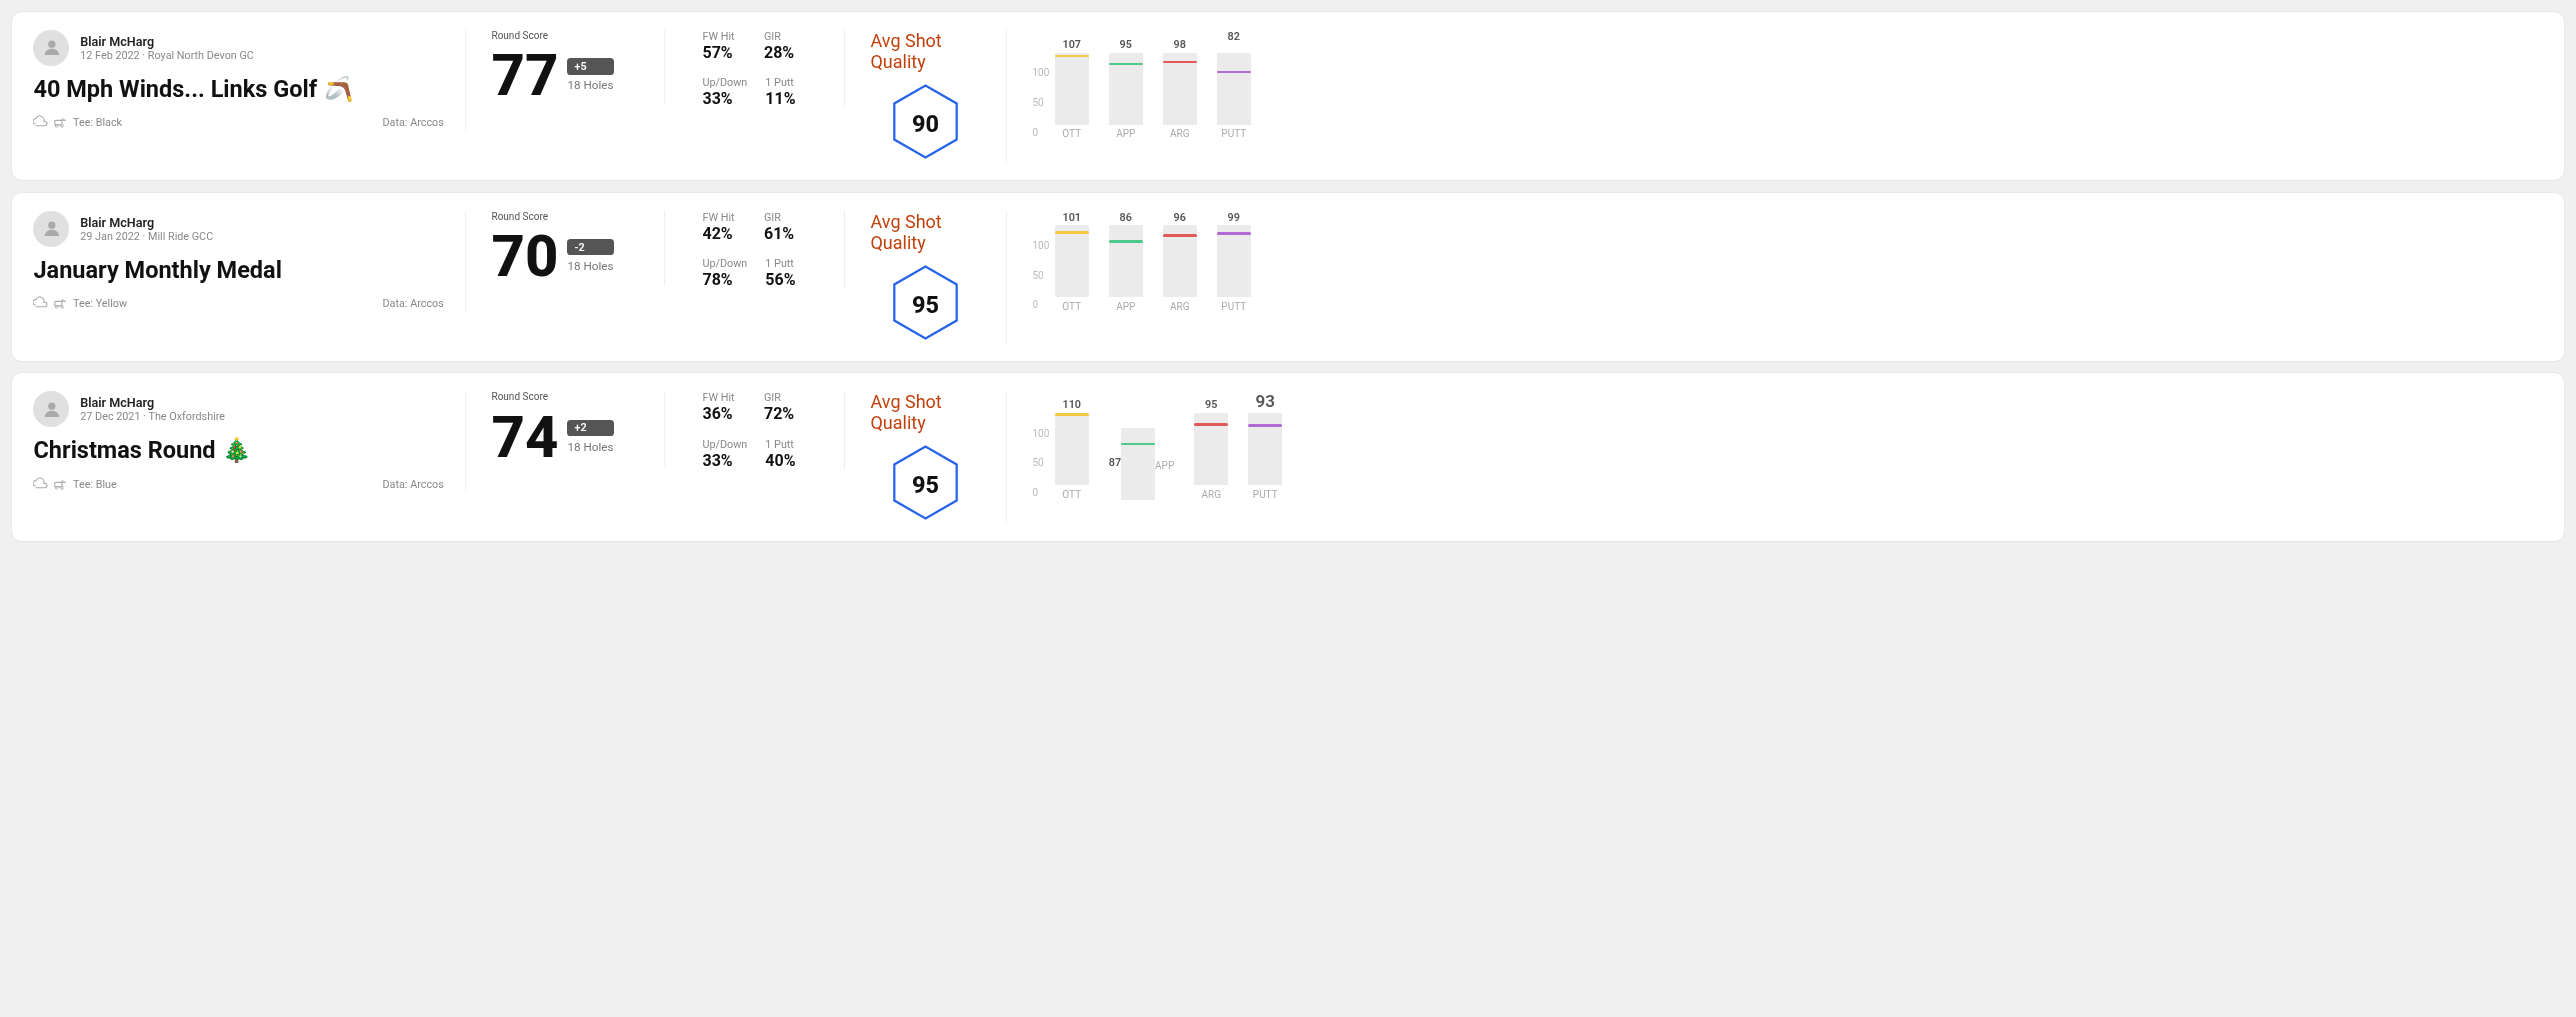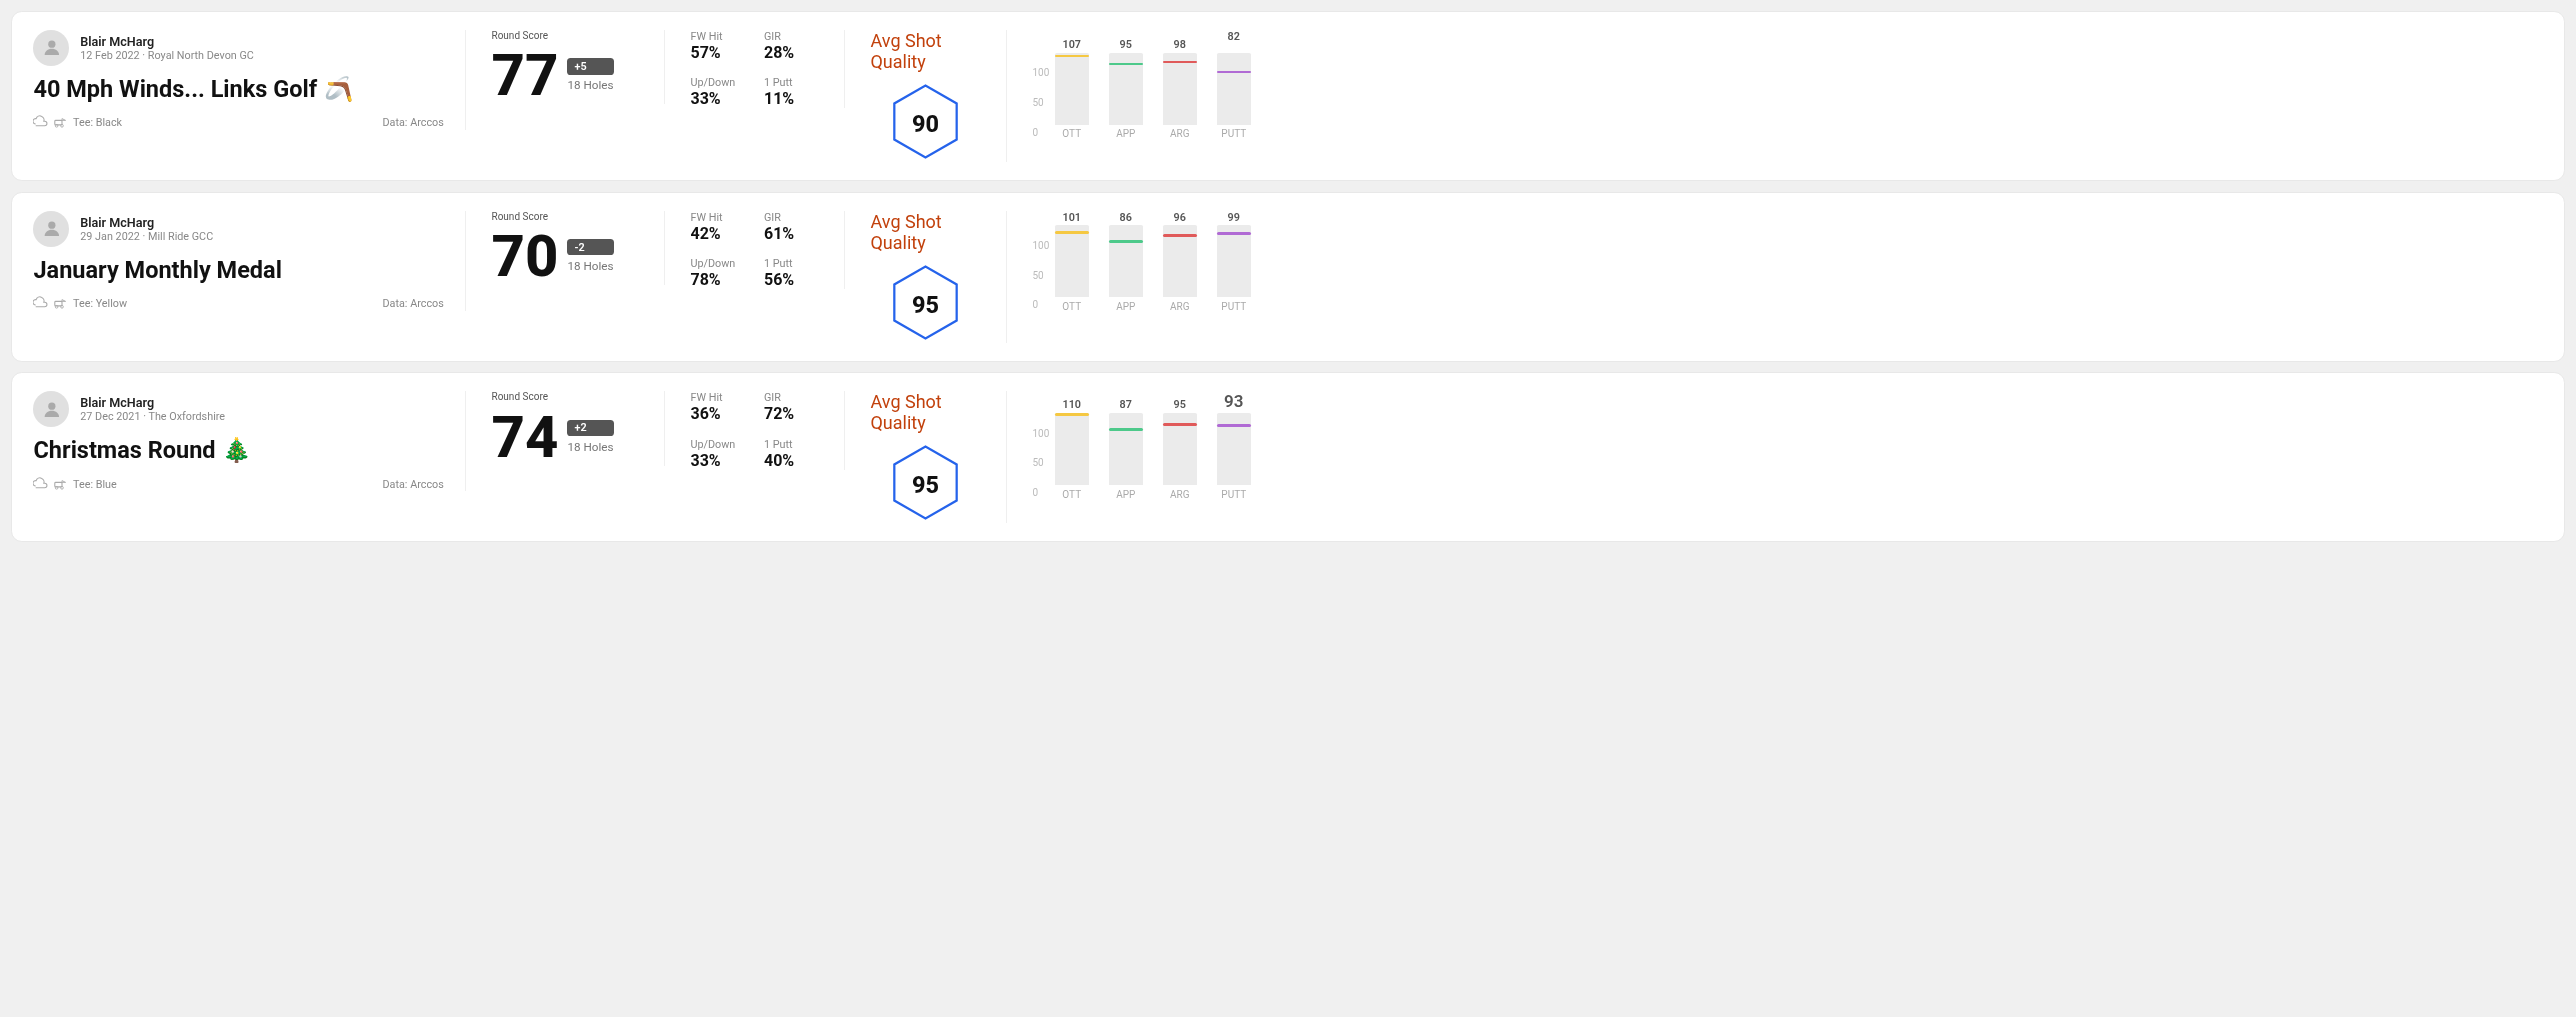--- a/index.html
+++ b/index.html
@@ -110,21 +110,21 @@
       font-weight: 600;
       padding: 1.8px 7.2px;
       border-radius: 3.6px;
     }
     .score-holes {
       font-size: 11.7px;
       color: #777;
     }
     .stats-section {
       flex: 0 0 180px;
-      padding: 0 25px;
+      padding: 0 37px;
       border-right: 0.9px solid #efefef;
       display: flex;
       flex-direction: column;
       justify-content: center;
       gap: 14.4px;
     }
     .stats-group {
       display: grid;
       grid-template-columns: 1fr 1fr;
       gap: 9px 18px;
@@ -514,21 +514,21 @@
     <div style="display:flex;gap:20px;align-items:flex-end;">
             <div style="display:flex;flex-direction:column;align-items:center;">
       <span style="font-size:10.8px;font-weight:600;color:#555;margin-bottom:1.8px;">110</span>
       <div style="width:34px;height:72px;background:#ebebeb;border-radius:1.8px;display:flex;align-items:flex-end;position:relative;">
         <div style="width:100%;height:72px;background:#ebebeb;border-radius:1.8px 1.8px 0 0;position:relative;">
           <div style="position:absolute;top:0;left:0;right:0;height:2.7px;background:#f5c842;border-radius:1.8px;"></div>
         </div>
       </div>
       <span style="font-size:10px;color:#aaa;margin-top:3.6px;">OTT</span>
     </div>
-            <div style="display:flex;flex-direction:column;align-items:center;">
+            <div style="display:flex;flex-direction:row;align-items:center;">
       <span style="font-size:10.8px;font-weight:600;color:#555;margin-bottom:1.8px;">87</span>
       <div style="width:34px;height:72px;background:#ebebeb;border-radius:1.8px;display:flex;align-items:flex-end;position:relative;">
         <div style="width:100%;height:57px;background:#ebebeb;border-radius:1.8px 1.8px 0 0;position:relative;">
           <div style="position:absolute;top:0;left:0;right:0;height:2.7px;background:#4dc98a;border-radius:1.8px;"></div>
         </div>
       </div>
       <span style="font-size:10px;color:#aaa;margin-top:3.6px;">APP</span>
     </div>
             <div style="display:flex;flex-direction:column;align-items:center;">
       <span style="font-size:10.8px;font-weight:600;color:#555;margin-bottom:1.8px;">95</span>

